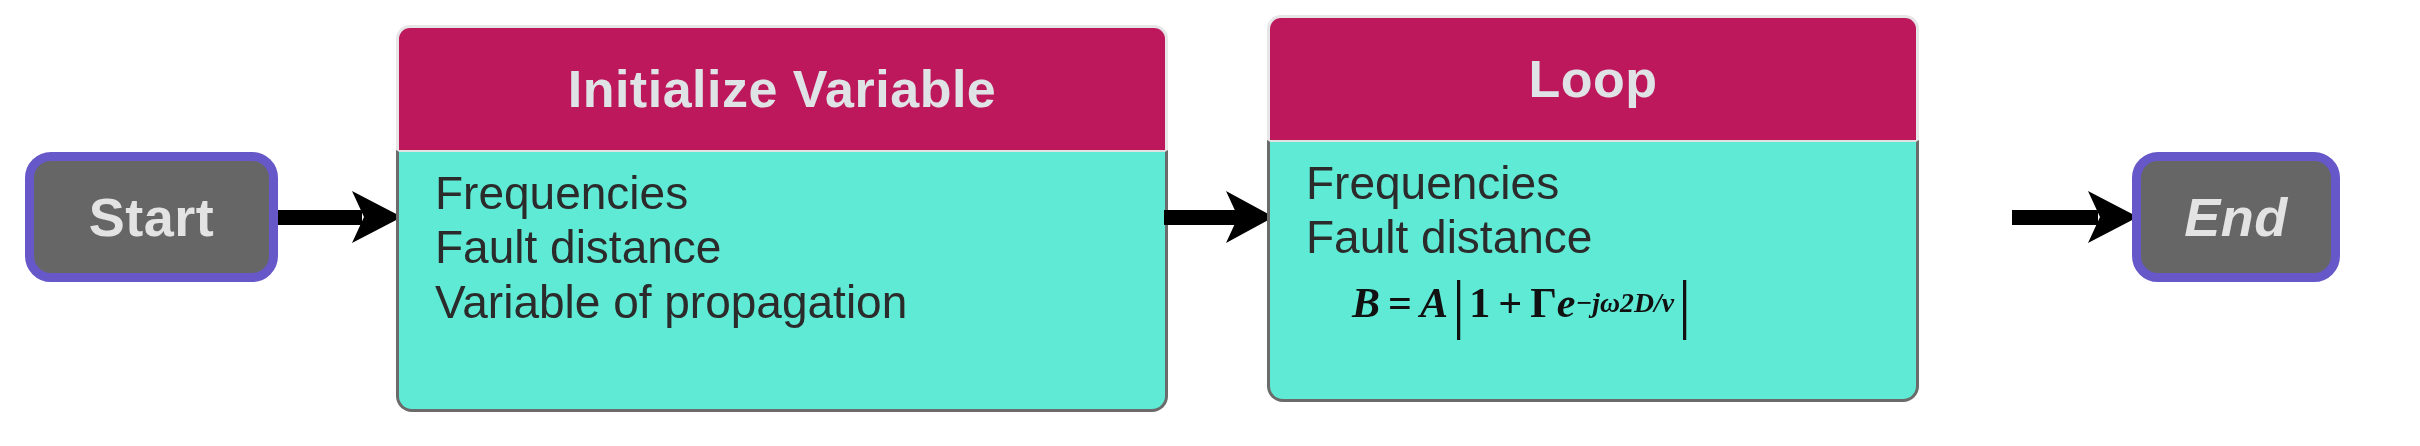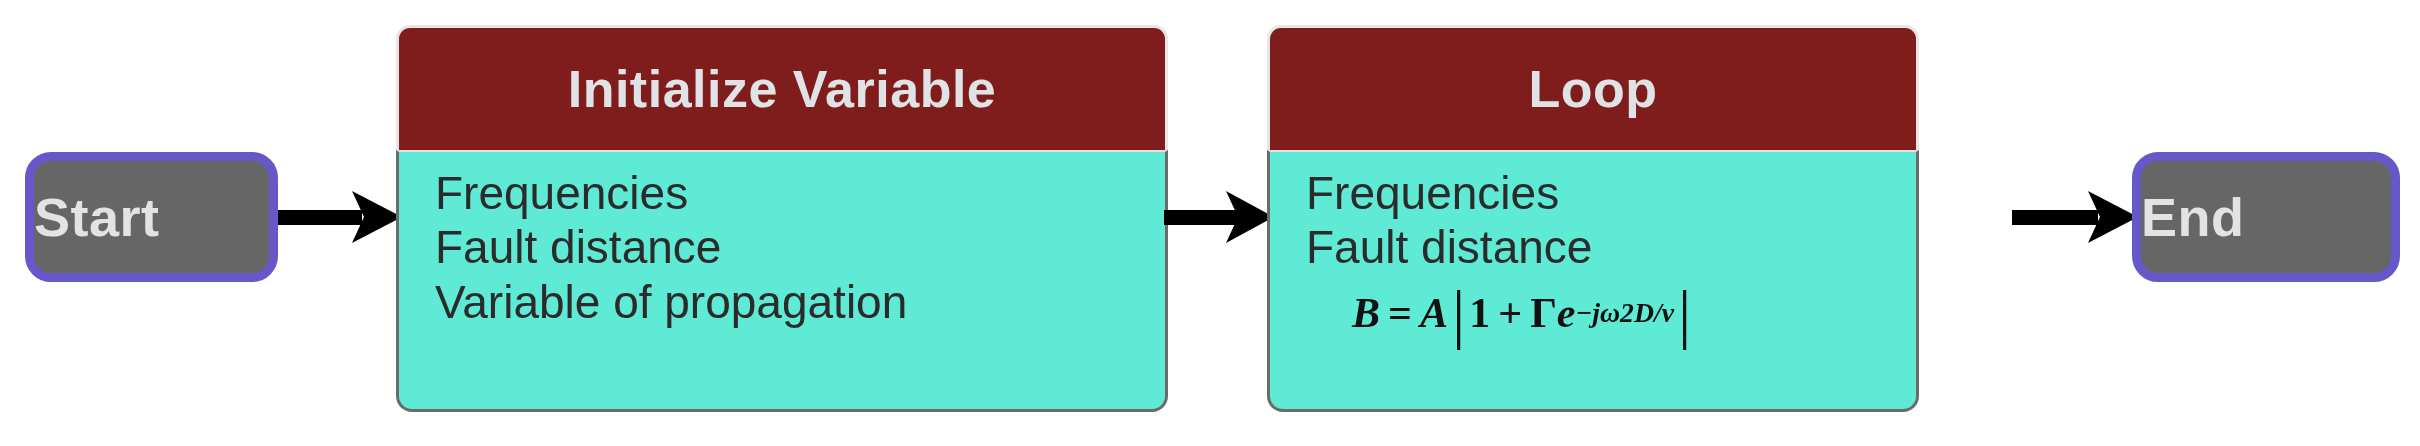--- a/index.html
+++ b/index.html
@@ -23,43 +23,43 @@
 
   
   .terminator {
     position: absolute;
     box-sizing: border-box;
     background: #666666;
     border: 9px solid #6658c8;
     border-radius: 26px;
     display: flex;
     align-items: center;
-    justify-content: flex-start;
+    justify-content: center;
   }
   .terminator-label {
     font-family: "Liberation Sans", sans-serif;
     font-weight: bold;
     font-size: 54px;
     line-height: 1;
     color: #e3e3e3;
     letter-spacing: 0.5px;
     white-space: nowrap;
   }
 
   #start-node { left: 25px;   top: 152px; width: 253px; height: 130px; }
-  #end-node   { left: 2132px; top: 152px; width: 268px; height: 130px; }
+  #end-node   { left: 2132px; top: 152px; width: 208px; height: 130px; font-style: italic; }
 
   
   .process-card {
     position: absolute;
     box-sizing: border-box;
   }
   .card-header {
     box-sizing: border-box;
-    background: #7f1d1d;
+    background: #be185d;
     border: 3px solid #e6e6e6;
     border-bottom: none;
     border-radius: 14px 14px 0 0;
     height: 125px;
     display: flex;
     align-items: center;
     justify-content: center;
   }
   .card-header-title {
     font-family: "Liberation Sans", sans-serif;
@@ -112,21 +112,21 @@
   }
   .fml-sup {
     font-size: 0.66em;
     vertical-align: super;
     line-height: 0;
     font-style: italic;
   }
   .fml-op { font-style: normal; font-weight: bold; padding: 0 8px; }
 
   #init-card { left: 396px;  top: 25px; width: 772px; height: 387px; }
-  #loop-card { left: 1267px; top: 25px; width: 652px; height: 387px; }
+  #loop-card { left: 1267px; top: 15px; width: 652px; height: 387px; }
   #init-card .card-body { height: 262px; }
   #loop-card .card-body { height: 262px; }
 
   
   .arrow {
     position: absolute;
     height: 60px;
   }
   #arrow-start-init { left: 278px;  top: 187px; width: 124px; }
   #arrow-init-loop  { left: 1164px; top: 187px; width: 110px; }

